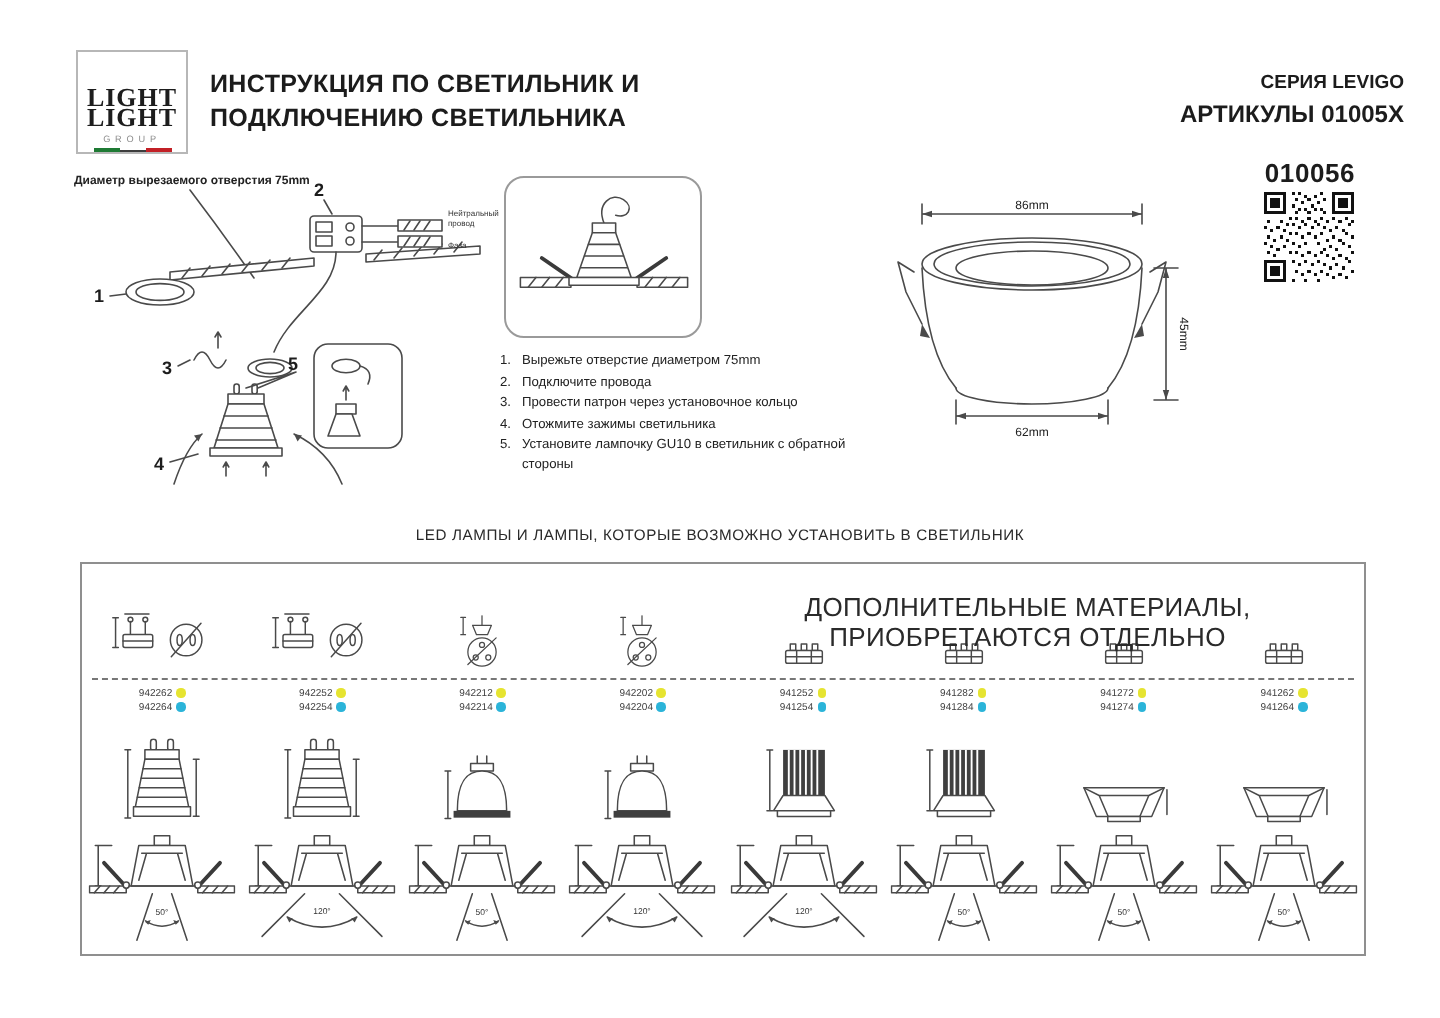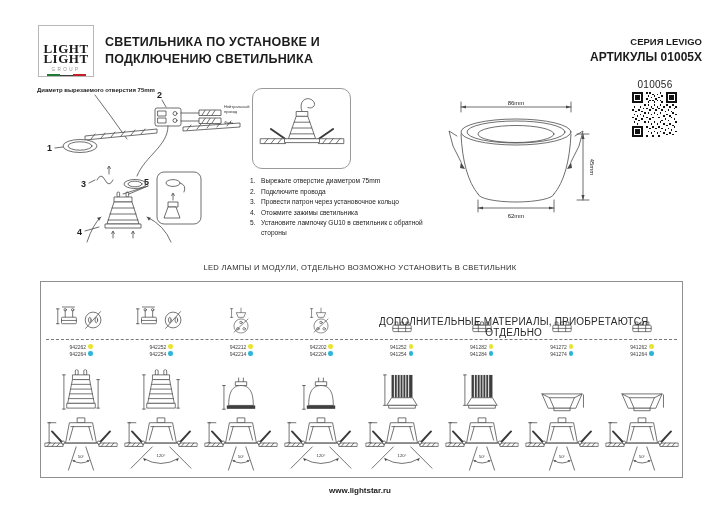--- a/index.html
+++ b/index.html
@@ -20,36 +20,36 @@
   .logo-word{font-family:"Liberation Serif",serif;font-weight:bold;font-size:13px;line-height:.82;letter-spacing:.5px;color:#1d1d1d;}
   .logo-group{font-size:4.6px;color:#8d8d8d;letter-spacing:2.4px;margin-top:1.5px;}
   .logo-flag{display:flex;margin-top:2.5px;align-items:center;}
   .logo-flag span{width:13px;height:2px;display:block;}
   .fl-g{background:#1e7a34;} .fl-d{background:#3d3d3d;height:1px!important;} .fl-r{background:#c22026;}
   .main-title{position:absolute;left:105px;top:34px;font-size:12.5px;font-weight:bold;line-height:1.32;letter-spacing:.2px;}
   .series-block{position:absolute;right:18px;top:36px;text-align:right;}
   .series{font-size:9.5px;font-weight:bold;}
   .articles{font-size:12px;font-weight:bold;margin-top:3px;}
   .qr-block{position:absolute;left:632px;width:46px;text-align:center;}
-  .qr-num{font-size:10px;font-weight:normal;letter-spacing:.3px;margin-bottom:2px;}
+  .qr-num{font-size:13px;font-weight:bold;letter-spacing:.3px;margin-bottom:2px;}
 
   
   .install-svg{position:absolute;left:35px;top:84px;}
   .fixture-box{position:absolute;left:252px;top:88px;width:97px;height:79px;border:1px solid #9a9a9a;
                border-radius:10px;display:flex;align-items:center;justify-content:center;background:#fff;}
   .steps{position:absolute;left:250px;top:176px;width:178px;font-size:6.6px;line-height:1.45;color:#222;}
   .step{display:flex;margin-bottom:1px;}
   .step-n{width:11px;flex:none;}
   .dims-svg{position:absolute;left:433px;top:96px;}
 
   
   .led-title{position:absolute;left:0;right:0;top:263px;text-align:center;font-size:7.6px;color:#2a2a2a;letter-spacing:.3px;}
   .panel{position:absolute;left:40px;top:281px;width:643px;height:197px;border:1px solid #8f8f8f;
          box-sizing:border-box;background:#fff;display:flex;}
-  .extras-title{position:absolute;left:49%;right:1.5%;top:14px;text-align:center;font-size:10px;color:#2a2a2a;letter-spacing:.2px;margin-top:20px;}
+  .extras-title{position:absolute;left:49%;right:1.5%;top:14px;text-align:center;font-size:13px;color:#2a2a2a;letter-spacing:.2px;}
   .dash{position:absolute;left:5px;right:5px;top:57px;border-top:1px dashed #777;}
   .col{flex:1;display:flex;flex-direction:column;align-items:center;min-width:0;}
   .zone-top{height:55px;display:flex;align-items:flex-end;justify-content:center;padding-bottom:3px;box-sizing:border-box;}
   .zone-art{height:20px;margin-top:3px;display:flex;flex-direction:column;justify-content:center;gap:1px;}
   .art-row{display:flex;align-items:center;gap:2px;justify-content:flex-end;}
   .art-num{font-size:5px;color:#3f3f3f;}
   .dot{width:4.6px;height:4.6px;border-radius:50%;display:block;}
   .dot-y{background:#e6e431;} .dot-c{background:#2bb4d9;}
   .zone-mid{height:53px;display:flex;align-items:flex-end;justify-content:center;}
   .zone-sec{height:60px;margin-top:2px;display:flex;align-items:flex-start;justify-content:center;}
@@ -176,21 +176,21 @@
     <div class="logo-word">LIGHT</div>
     <div class="logo-group">GROUP</div>
     <div class="logo-flag">
         <span class="fl-g"></span>
         <span class="fl-d"></span>
         <span class="fl-r"></span>
       </div>
   </div>
 
   <div class="main-title">
-    <div>СВЕТИЛЬНИКА ПО УСТАНОВКЕ И</div>
+    <div>ИНСТРУКЦИЯ ПО СВЕТИЛЬНИК И</div>
     <div>ПОДКЛЮЧЕНИЮ СВЕТИЛЬНИКА</div>
   </div>
 
   <div class="series-block">
     <div class="series">СЕРИЯ LEVIGO</div>
     <div class="articles">АРТИКУЛЫ 01005X</div>
   </div>
 
   <div class="qr-block" style="top:79px;">
     <div class="qr-num">010056</div>
@@ -309,21 +309,21 @@
     <path d="M28 66l4 7-5-1z" fill="#4a4a4a"></path>
     <path d="M138 66l-4 7 5-1z" fill="#4a4a4a"></path>
     <path class="s" d="M144 38h12M144 104h12M150 38v66" stroke-width=".5"></path>
     <path d="M150 38l-1.6 5h3.2zM150 104l-1.6-5h3.2z" fill="#4a4a4a"></path>
     <text class="t-dim" transform="rotate(90 157 71)" x="157" y="71">45mm</text>
     <path class="s" d="M45 104v12M121 104v12M45 112h76" stroke-width=".5"></path>
     <path d="M45 112l5-1.6v3.2zM121 112l-5-1.6v3.2z" fill="#4a4a4a"></path>
     <text class="t-dim" x="83" y="122">62mm</text>
   </svg>
 
-  <div class="led-title">LED ЛАМПЫ И МОДУЛИ, ОТДЕЛЬНО ВОЗМОЖНО УСТАНОВИТЬ В СВЕТИЛЬНИК</div>
+  <div class="led-title">LED ЛАМПЫ И ЛАМПЫ, КОТОРЫЕ ВОЗМОЖНО УСТАНОВИТЬ В СВЕТИЛЬНИК</div>
 
   <div class="panel">
     <div class="extras-title">ДОПОЛНИТЕЛЬНЫЕ МАТЕРИАЛЫ, ПРИОБРЕТАЮТСЯ ОТДЕЛЬНО</div>
     <div class="dash"></div>
 
     <div class="col">
       <div class="zone-top">
           <svg width="52" height="28" viewBox="0 0 56 30">
             <use href="#sym-base-gu10"></use>
           </svg>
@@ -556,15 +556,14 @@
       <div class="zone-sec">
           <svg width="74" height="58" viewBox="0 0 76 60">
             <use href="#sym-section"></use>
             <use href="#sym-beam-narrow"></use>
             <text class="t-angle" x="38" y="44">50°</text>
           </svg>
         </div>
     </div>
   </div>
 
-  <div class="footer">www.lightstar.ru</div>
 
 </div>
 
 </body></html>

